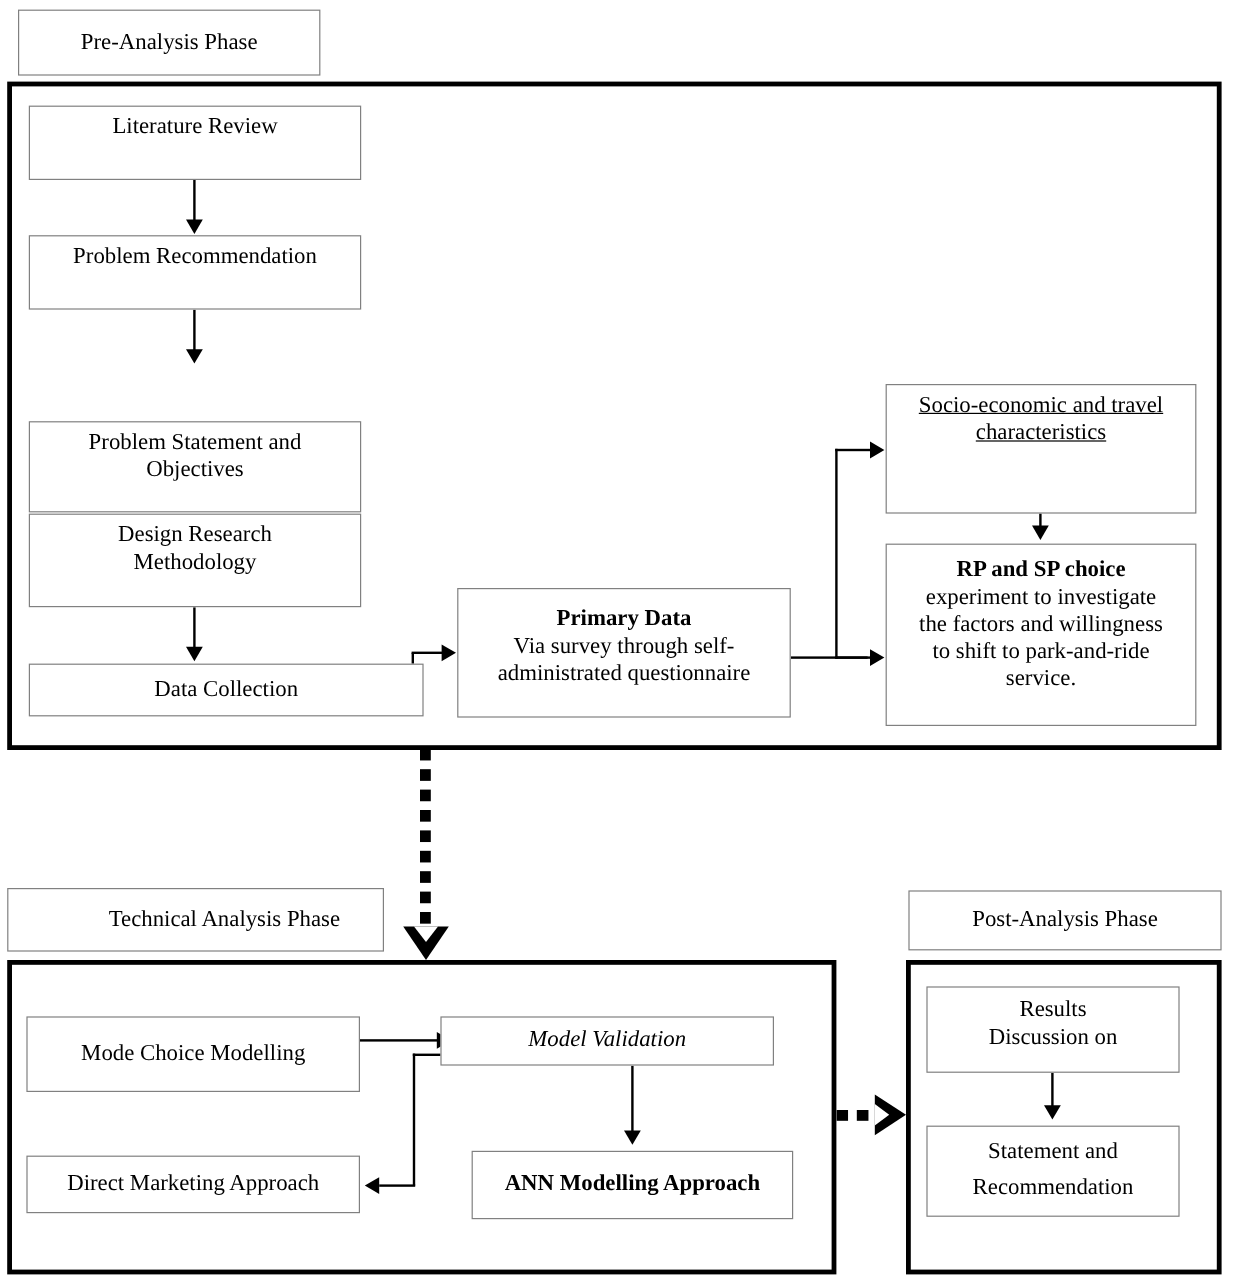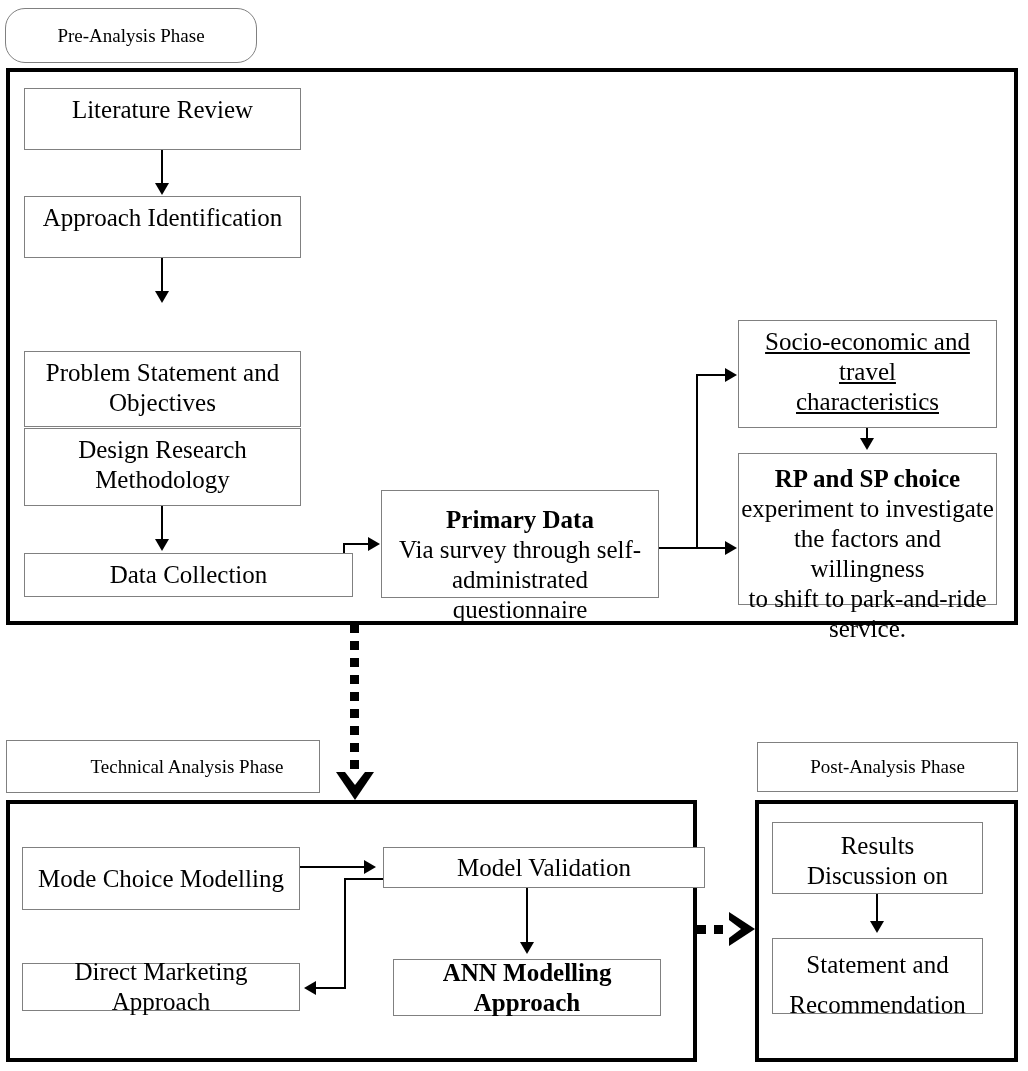--- a/index.html
+++ b/index.html
@@ -36,21 +36,21 @@
     border: 4px solid #000000;
     background: #ffffff;
     z-index: 1;
   }
   
   .node {
     position: absolute;
     box-sizing: border-box;
     border: 1px solid #808080;
     background: #ffffff;
-    font-size: 25px;
+    font-size: 19px;
     color: #000;
     line-height: 1.2;
     text-align: center;
     padding-top: 6px;
     z-index: 3;
   }
   .node.vcenter {
     display: flex;
     flex-direction: column;
     align-items: center;
@@ -145,35 +145,35 @@
     border-bottom: 9px solid transparent;
     border-left: 12px solid #ffffff;
     z-index: 7;
   }
 </style>
 </head>
 <body>
 
 <div id="canvas">
 
-  <div class="phase-label" style="left:5px; top:8px; width:252px; height:55px;border-radius:20px;">
+  <div class="phase-label" style="left:15px; top:8px; width:252px; height:55px;">
     <span>Pre-Analysis Phase</span>
   </div>
 
   <div class="phase-container" style="left:6px; top:68px; width:1012px; height:557px;"></div>
 
   <div class="node" style="left:24px; top:88px; width:277px; height:62px;">
     <span class="lines">Literature Review</span>
   </div>
 
   <div class="conn v" style="left:161px; top:150px; height:36px;"></div>
   <div class="arrowhead down" style="left:155px; top:183px;"></div>
 
   <div class="node" style="left:24px; top:196px; width:277px; height:62px;">
-    <span class="lines">Approach Identification</span>
+    <span class="lines">Problem Recommendation</span>
   </div>
 
   <div class="conn v" style="left:161px; top:258px; height:36px;"></div>
   <div class="arrowhead down" style="left:155px; top:291px;"></div>
 
   <div class="node" style="left:24px; top:303px; width:277px; height:76px;margin-top:48px;">
     <span class="lines">Problem Statement and</span>
     <span class="lines">Objectives</span>
   </div>
 
@@ -236,21 +236,21 @@
 
   <div class="phase-container" style="left:6px; top:800px; width:691px; height:262px;"></div>
 
   <div class="node vcenter" style="left:22px; top:847px; width:278px; height:63px;">
     <span class="lines">Mode Choice Modelling</span>
   </div>
 
   <div class="conn h" style="left:300px; top:866px; width:66px;"></div>
   <div class="arrowhead right" style="left:364px; top:860px;"></div>
 
-  <div class="node vcenter" style="left:383px; top:847px; width:322px; height:41px;">
+  <div class="node vcenter" style="left:367px; top:847px; width:278px; height:41px;font-style:italic;">
     <span class="lines">Model Validation</span>
   </div>
 
   <div class="conn v" style="left:526px; top:888px; height:56px;"></div>
   <div class="arrowhead down" style="left:520px; top:942px;"></div>
 
   <div class="node vcenter" style="left:393px; top:959px; width:268px; height:57px;font-weight:bold;">
     <span class="lines">ANN Modelling Approach</span>
   </div>
 

